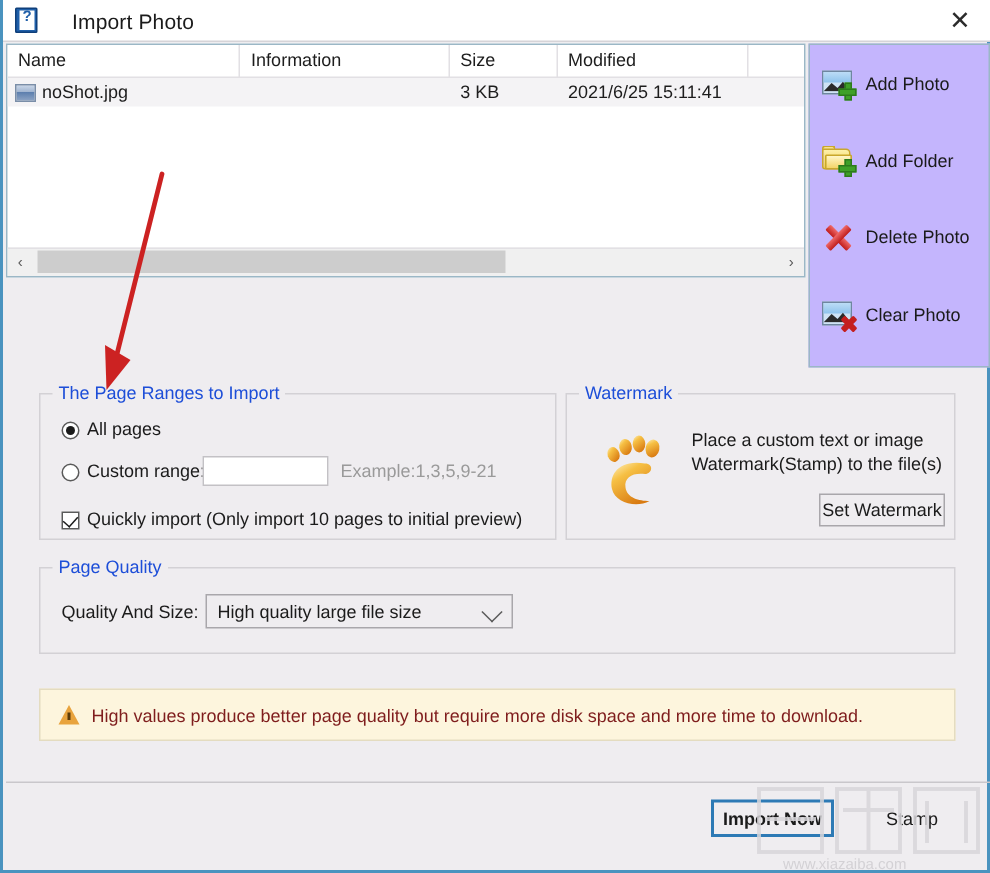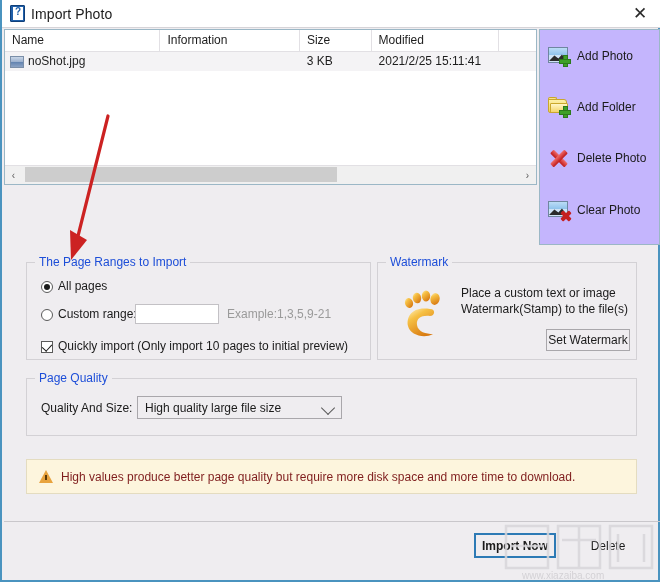--- a/index.html
+++ b/index.html
@@ -37,21 +37,21 @@
   .title-icon .pg{
     position:absolute;left:3px;top:2px;width:10px;height:13px;
     background:#ffffff;
   }
   .title-icon .qm{
     position:absolute;left:3px;top:0px;width:10px;height:14px;
     color:#1f5fa9;font-size:10px;line-height:14px;text-align:center;
     font-family:"Liberation Sans", sans-serif;font-weight:bold;
   }
   .title-text{
-    margin-left:5px;font-size:14px;color:#1b1b1b;letter-spacing:.1px;
+    margin-left:22px;font-size:14px;color:#1b1b1b;letter-spacing:.1px;
   }
   .close-btn{
     position:absolute;right:0;top:0;width:44px;height:27px;
     display:flex;align-items:center;justify-content:center;
     font-size:17px;color:#2b2b2b;line-height:1;
     font-family:"Liberation Sans", sans-serif;
   }
   
   .filelist{
     position:absolute;left:2px;top:29px;width:533px;height:156px;
@@ -298,21 +298,21 @@
       <div class="c-mod">Modified</div>
       <div class="c-extra"></div>
     </div>
     <div class="fl-row">
       <div class="cell name c-name">
         <span class="thumb"></span>
         <span>noShot.jpg</span>
       </div>
       <div class="cell c-info"></div>
       <div class="cell c-size">3 KB</div>
-      <div class="cell c-mod">2021/2/25 15:11:41</div>
+      <div class="cell c-mod">2021/6/25 15:11:41</div>
       <div class="cell c-extra"></div>
     </div>
 
     <div class="fl-scroll">
       <div class="sb-arrow">‹</div>
       <div class="sb-track">
         <div class="sb-thumb"></div>
       </div>
       <div class="sb-arrow">›</div>
     </div>
@@ -423,21 +423,21 @@
   <div class="warn">
     <span class="warn-ico">
       <span class="tri"></span>
         <span class="bang"></span>
     </span>
     <span class="warn-txt">High values produce better page quality but require more disk space and more time to download.</span>
   </div>
 
   <div class="footer-sep"></div>
   <div class="btn" id="btn-import">Import Now</div>
-  <div class="btn" id="btn-cancel">Delete</div>
+  <div class="btn" id="btn-cancel">Stamp</div>
 
   <span class="arrow">
     <svg width="60" height="152" viewBox="0 0 60 152">
       <line x1="46" y1="4" x2="16" y2="124" stroke="#cc2222" stroke-width="3.2" stroke-linecap="round"></line>
       <path d="M9 148 L8 118 L25 128 Z" fill="#cc2222"></path>
     </svg>
   </span>
 
   <span class="sitemark">
     <svg width="162" height="62" viewBox="0 0 162 62">

